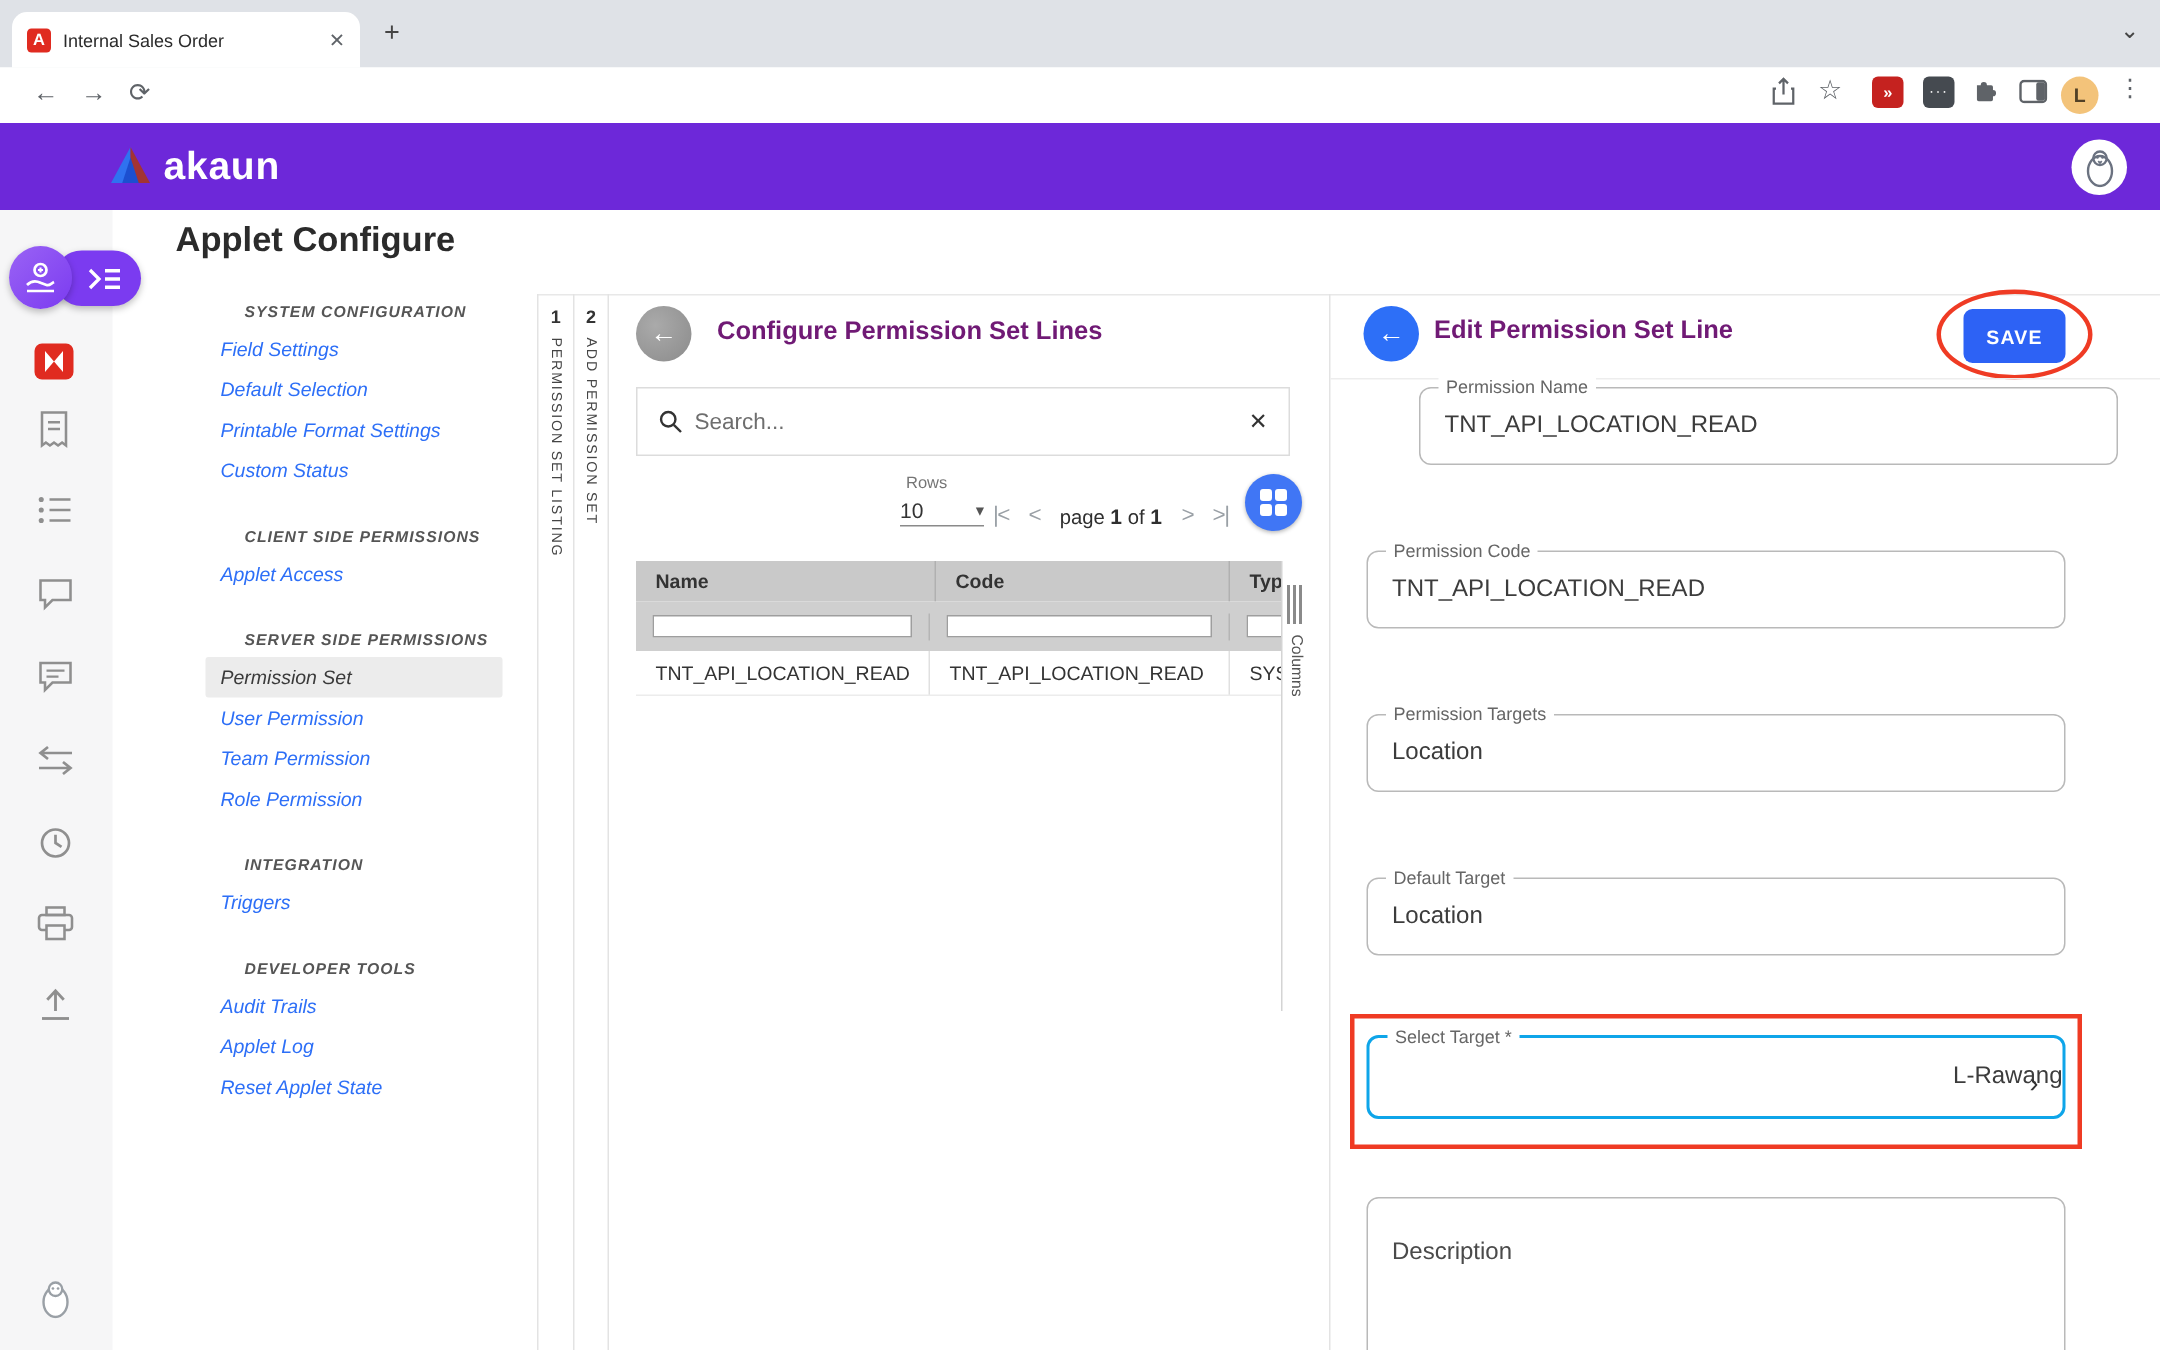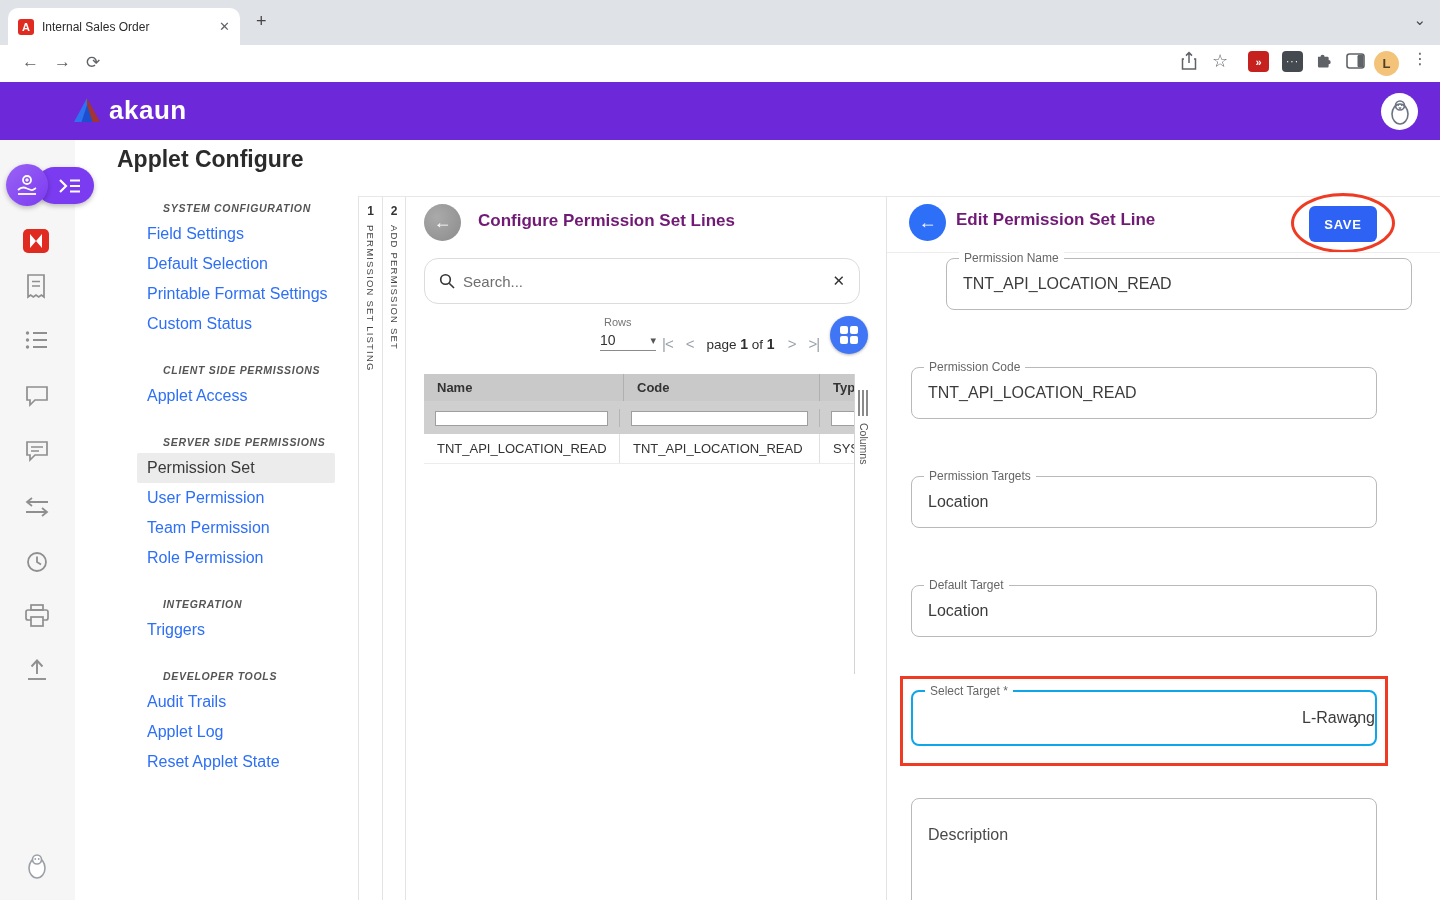--- a/index.html
+++ b/index.html
@@ -48,40 +48,40 @@
   .fab-pill { position:absolute; left:36px; top:167px; width:58px; height:37px; border-radius:19px;
               background:#7b3bf0; display:flex; align-items:center; justify-content:flex-end; padding-right:12px;
               z-index:2; box-shadow:0 2px 5px rgba(0,0,0,.25); }
 
   
   .page-title { position:absolute; left:117px; top:146px; font-size:23px; font-weight:600; color:#2b2b2b; }
 
   .nav { position:absolute; left:137px; top:202px; width:198px; }
   .nav h4 { font-size:10.5px; letter-spacing:.7px; color:#555; font-weight:bold; margin:25px 0 5px 26px;font-style:italic; }
   .nav h4.first { margin-top:0; }
-  .nav li { list-style:none; padding:6px 0 6px 10px; font-size:16px; color:#2d6ff7; cursor:pointer; }
+  .nav li { list-style:none; padding:6px 0 6px 10px; font-size:13px; color:#2d6ff7; cursor:pointer;font-style:italic; }
   .nav li.selected { background:#ececec; color:#3a3a3a; border-radius:2px; }
 
   .top-line { position:absolute; left:358px; right:0; top:196px; height:1px; background:#e8e8e8; }
 
   .steps { position:absolute; left:358px; top:196px; bottom:0; display:flex; }
   .step { width:24px; border-left:1px solid #e3e3e3; display:flex; flex-direction:column; align-items:center;
           padding-top:8px; }
   .step:last-child { border-right:1px solid #e3e3e3; }
   .step-num { font-size:12px; font-weight:bold; color:#333; }
   .step-label { writing-mode:vertical-rl; font-size:9.5px; letter-spacing:1.2px; color:#444; margin-top:7px; }
 
   
   .mid { position:absolute; left:406px; width:480px; top:196px; bottom:0; }
   .back-circle { position:absolute; width:37px; height:37px; border-radius:50%; display:flex; align-items:center;
                  justify-content:center; color:#fff; font-size:18px; cursor:pointer; }
   .back-gray { left:18px; top:8px; background:radial-gradient(circle at 35% 35%, #aaa, #8b8b8b); }
   .panel-title { position:absolute; font-size:17px; font-weight:600; color:#701a75; }
   .search-box { position:absolute; left:18px; top:62px; width:436px; height:46px; border:1px solid #dcdcdc;
-                border-radius:14px; display:flex; align-items:center; padding:0 14px; gap:8px; background:#fff; }
+                border-radius:0; display:flex; align-items:center; padding:0 14px; gap:8px; background:#fff; }
   .search-box input { border:none; outline:none; flex:1; font-size:15px; color:#333;
                       font-family:"Liberation Sans", sans-serif; }
   .search-box input::placeholder { color:#6e6e6e; }
   .clear-x { font-size:15px; color:#333; cursor:pointer; }
 
   .rows-label { position:absolute; left:198px; top:120px; font-size:11px; color:#757575; }
   .rows-select { position:absolute; left:194px; top:136px; width:56px; border-bottom:1px solid #8a8a8a;
                  display:flex; justify-content:space-between; align-items:center; font-size:14px; color:#333;
                  padding-bottom:2px; cursor:pointer; }
   .pager { position:absolute; left:256px; top:139px; display:flex; align-items:center; gap:13px;

